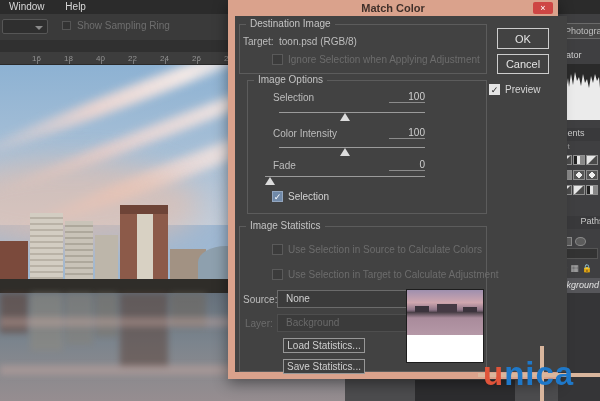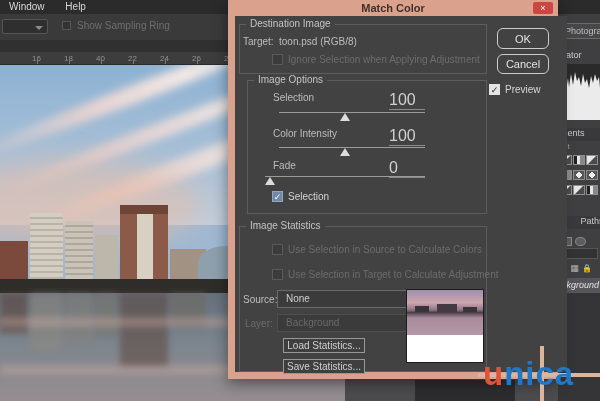--- a/index.html
+++ b/index.html
@@ -86,25 +86,25 @@
   .grp { position:absolute; border:1px solid #5c5c5c; }
   .legend { position:absolute; top:-7px; left:6px; background:#424242; padding:0 4px;
             color:#c4c4c4; font-size:10px; white-space:nowrap; }
   .lbl  { position:absolute; color:#bdbdbd; font-size:10px; white-space:nowrap; }
   .dlbl { position:absolute; color:#6c6c6c; font-size:10px; white-space:nowrap; }
   .cb { position:absolute; width:11px; height:11px; border:1px solid #5a5a5a; background:#3b3b3b;
         font-size:9px; line-height:11px; text-align:center; color:transparent; }
   .cb.on-blue  { background:#7089a8; border-color:#93a6bf; color:#fff; }
   .cb.on-white { background:#e4e4e4; border-color:#e4e4e4; color:#222; }
   .val { position:absolute; width:36px; border-bottom:1px solid #8b8b8b; color:#d0d0d0;
-         font-size:16px; text-align:left; }
+         font-size:10px; text-align:right; }
   .track { position:absolute; height:1px; background:#9b9b9b; }
   .thumb { position:absolute; top:1px; width:0; height:0; border-left:5px solid transparent;
            border-right:5px solid transparent; border-bottom:8px solid #dcdcdc; }
-  .pill { position:absolute; border:1px solid #cdcdcd; border-radius:6px; color:#e2e2e2;
+  .pill { position:absolute; border:1px solid #cdcdcd; border-radius:0; color:#e2e2e2;
           font-size:11px; text-align:center; }
   .btn { position:absolute; border:1px solid #979797; background:#3f3f3f; color:#cfcfcf;
          font-size:10px; text-align:center; }
   .dd { position:absolute; height:18px; border:1px solid #6b6b6b; background:#3b3b3b;
         color:#cfcfcf; font-size:10px; line-height:16px; padding-left:8px; }
   .dd.off { border-color:#4e4e4e; color:#696969; }
   .caret { position:absolute; right:6px; top:7px; width:0; height:0; border-left:4px solid transparent;
            border-right:4px solid transparent; border-top:4px solid #b6b6b6; }
   .dd.off .caret { border-top-color:#5e5e5e; }
   .thumbimg { position:absolute; border:1px solid #1d1d1d; background:#fff; overflow:hidden; }

